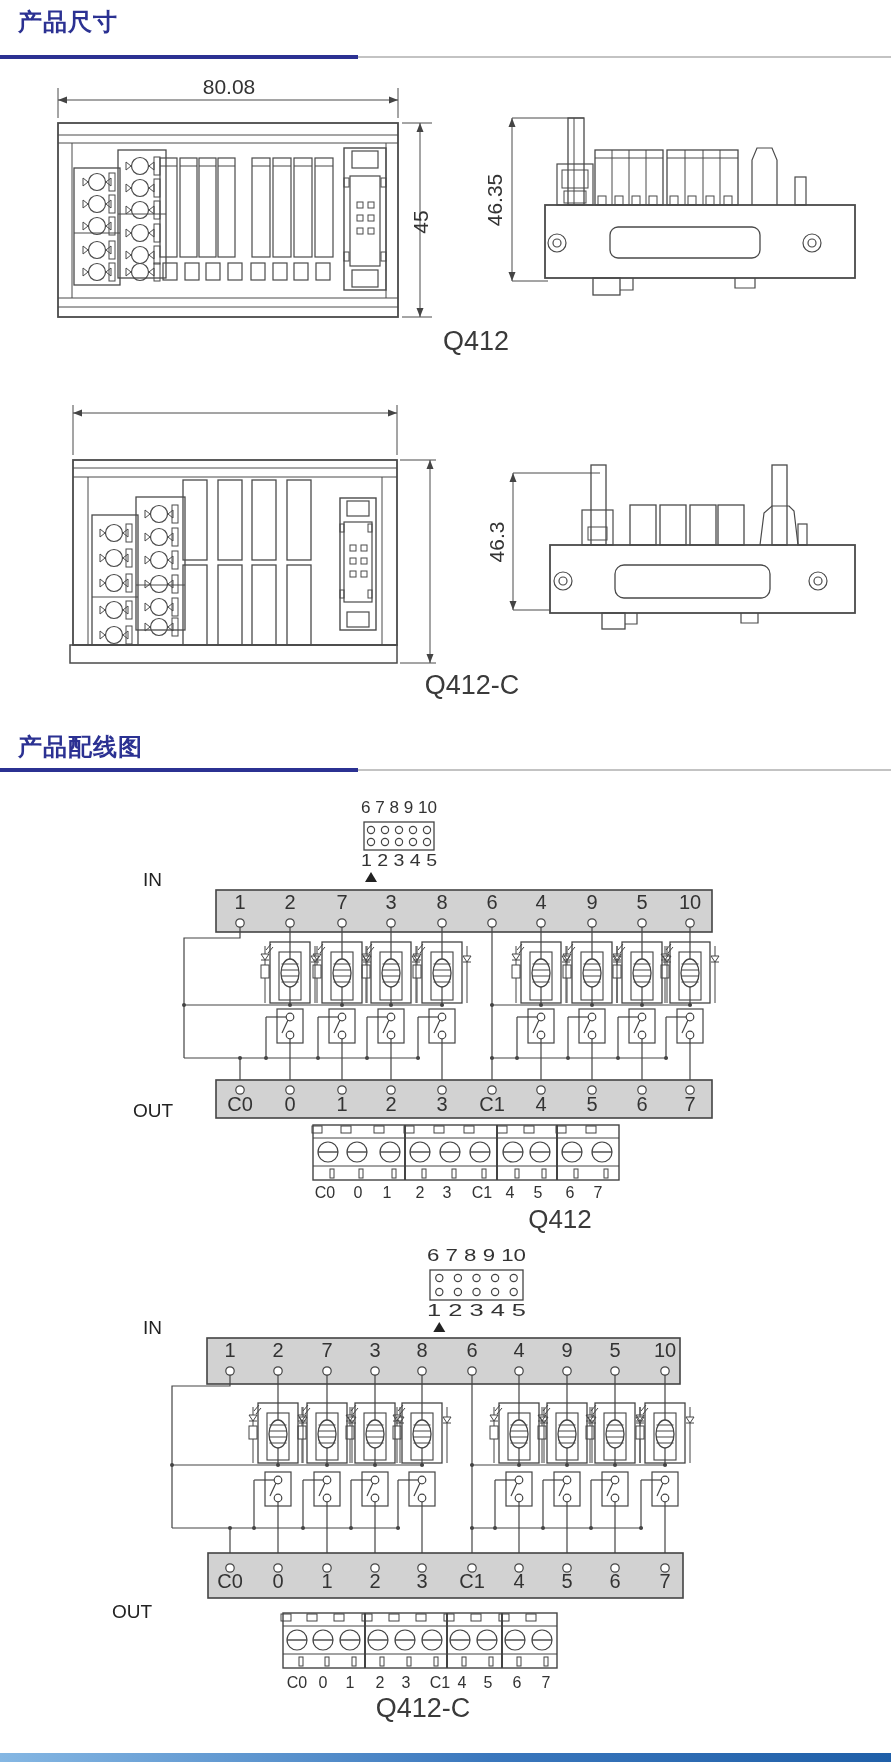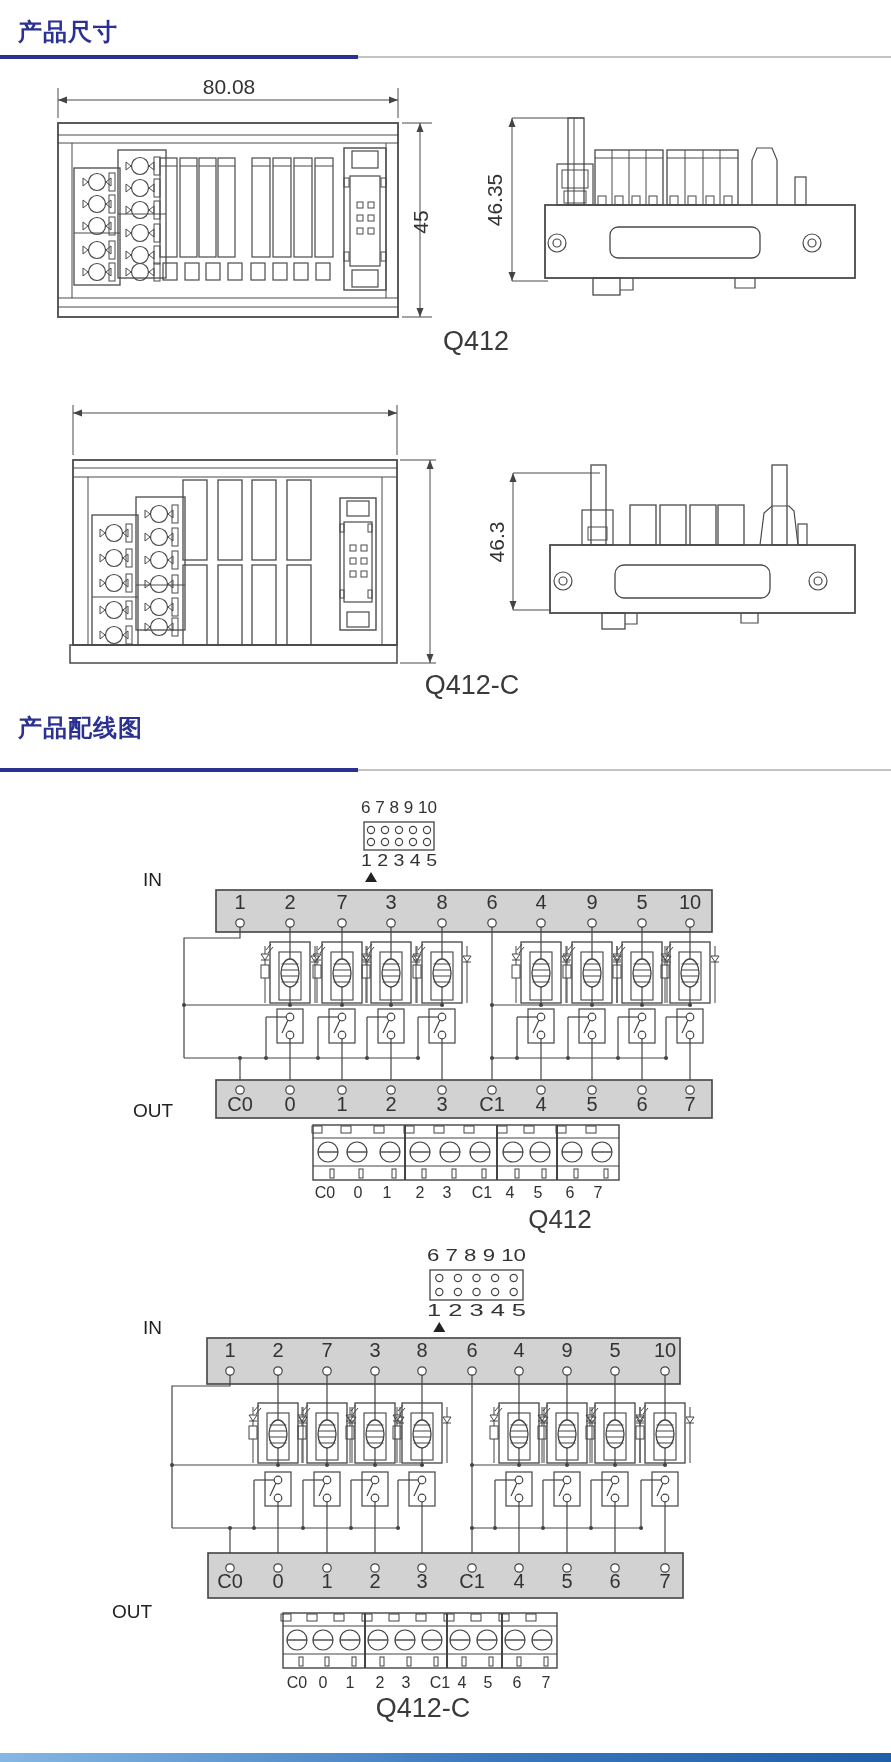--- a/index.html
+++ b/index.html
@@ -9,21 +9,21 @@
   .rule{position:absolute;left:0;width:891px;height:2px;background:#c3c3c3;}
   .rule-accent{position:absolute;left:0;top:-1px;width:358px;height:4px;background:#2b3192;display:block;}
   svg{position:absolute;left:0;}
   .bottom-bar{position:absolute;left:0;top:1753px;width:891px;height:9px;
         background:linear-gradient(90deg,#85b7e3,#3a77bd 55%,#1f5fa8);}
 </style>
 </head>
 <body>
 
 <div class="page">
-  <div class="sec-h" style="top:16px">产品尺寸</div>
+  <div class="sec-h" style="top:6px">产品尺寸</div>
   <div class="rule" style="top:56px">
       <span class="rule-accent"></span>
     </div>
 
   <svg id="dims-svg" style="top:60px" width="891" height="660" viewBox="0 60 891 660">
       <g stroke="#4a4a4a" fill="none">
         <g>
           <line x1="58" y1="118" x2="58" y2="88" stroke-width="1"></line>
           <line x1="398" y1="118" x2="398" y2="88" stroke-width="1"></line>
           <line x1="58" y1="100" x2="398" y2="100" stroke-width="1"></line>
@@ -285,21 +285,21 @@
           <rect x="798" y="524" width="9" height="21" stroke-width="1.2"></rect>
           <rect x="602" y="613" width="23" height="16" stroke-width="1.3"></rect>
           <path d="M625,624 L637,624 L637,613" fill="none" stroke-width="1.2"></path>
           <path d="M741,613 L741,623 L758,623 L758,613" fill="none" stroke-width="1.2"></path>
         </g>
         <text x="476" y="350" fill="#3a3a3a" stroke="none" font-size="27" text-anchor="middle" font-family="&quot;Liberation Sans&quot;,sans-serif">Q412</text>
         <text x="472" y="694" fill="#3a3a3a" stroke="none" font-size="27" text-anchor="middle" font-family="&quot;Liberation Sans&quot;,sans-serif">Q412-C</text>
       </g>
     </svg>
 
-  <div class="sec-h" style="top:712px">产品配线图</div>
+  <div class="sec-h" style="top:731px">产品配线图</div>
   <div class="rule" style="top:769px">
       <span class="rule-accent"></span>
     </div>
 
   <svg id="wiring-svg" style="top:778px" width="891" height="970" viewBox="0 778 891 970">
       <g stroke="#444" fill="none">
         <g>
           <text x="399" y="813" fill="#333" stroke="none" font-size="16" text-anchor="middle" font-family="&quot;Liberation Sans&quot;,sans-serif" textLength="76" lengthAdjust="spacingAndGlyphs">6 7 8 9 10</text>
           <rect x="364" y="822" width="70" height="28" stroke-width="1.3"></rect>
           <circle cx="371" cy="830" r="3.6" fill="none" stroke-width="1.2"></circle>

